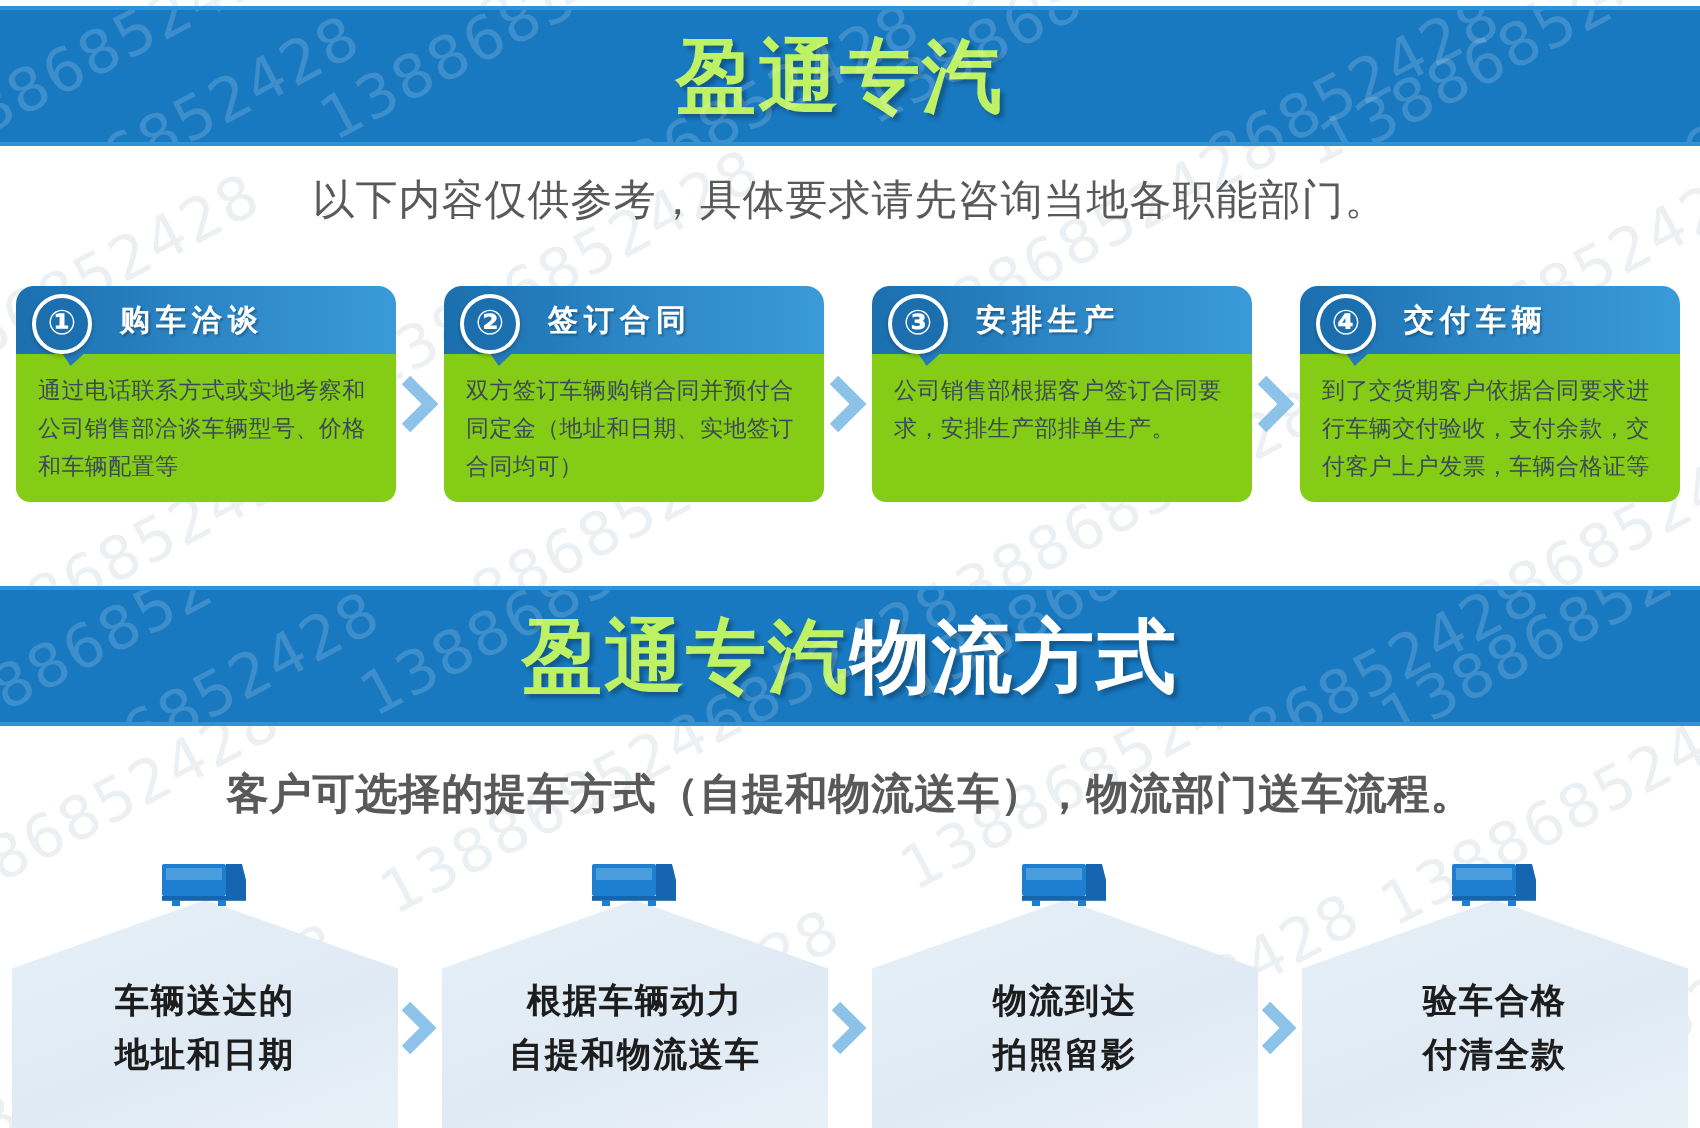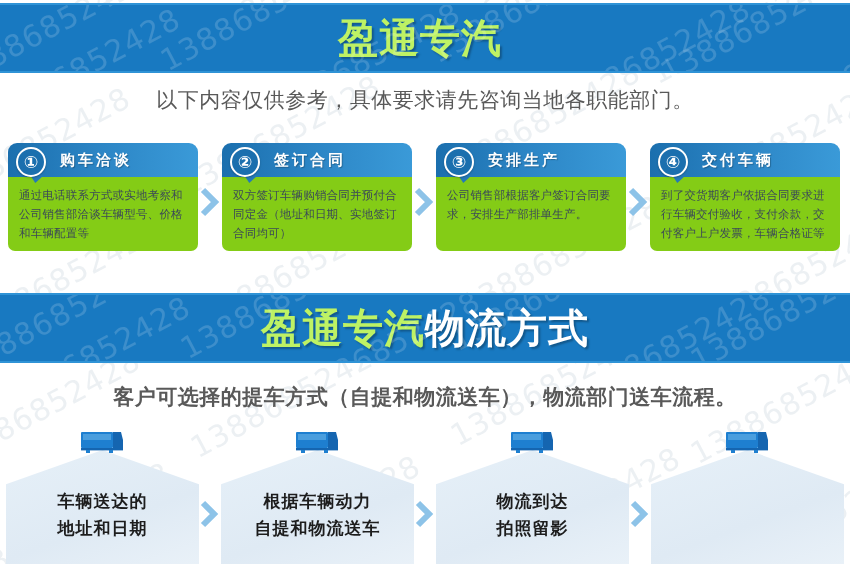--- a/index.html
+++ b/index.html
@@ -381,17 +381,21 @@
     <div class="logi-item">
       <svg class="truck" viewBox="0 0 56 30">
         <rect x="6" y="4" width="32" height="16" rx="1" fill="#1e7fd0"></rect>
         <rect x="8" y="6" width="28" height="6" fill="#4a9ede"></rect>
         <path d="M38 4 L46 4 L48 12 L48 20 L38 20 Z" fill="#1565b0"></path>
         <rect x="6" y="20" width="42" height="2.4" fill="#1565b0"></rect>
         <rect x="11" y="22" width="4" height="3" fill="#1e7fd0"></rect>
         <rect x="34" y="22" width="4" height="3" fill="#1e7fd0"></rect>
       </svg>
       <div class="logi-shape"></div>
+      <div class="logi-text">
+        <span>验车合格</span>
+        <span>付清全款</span>
+      </div>
     </div>
 
   </div>
 
 </div>
 
 </body></html>

